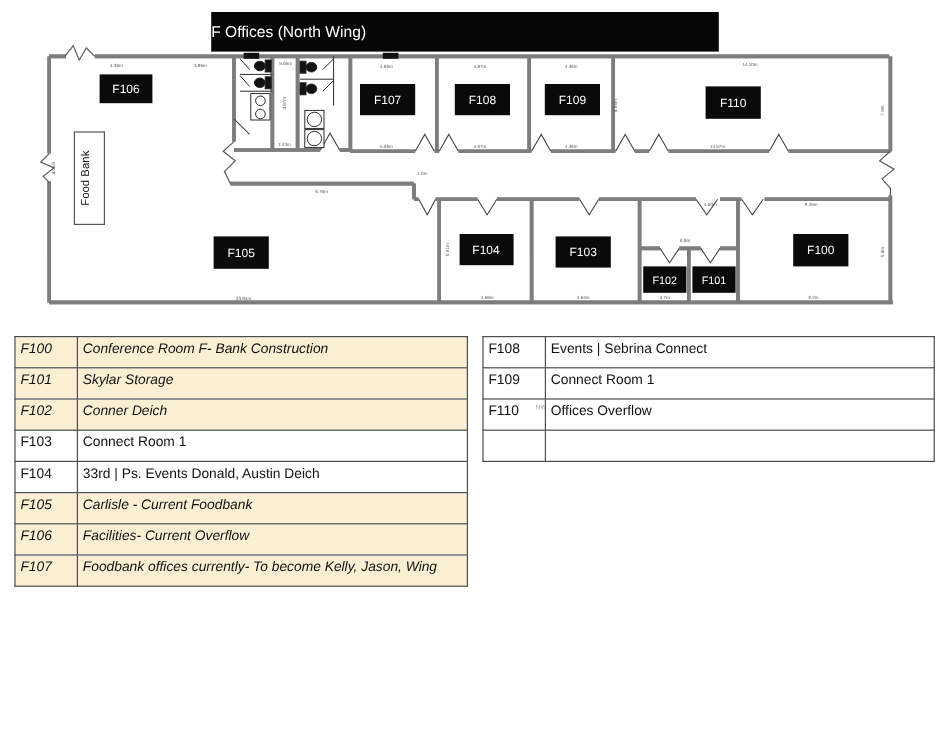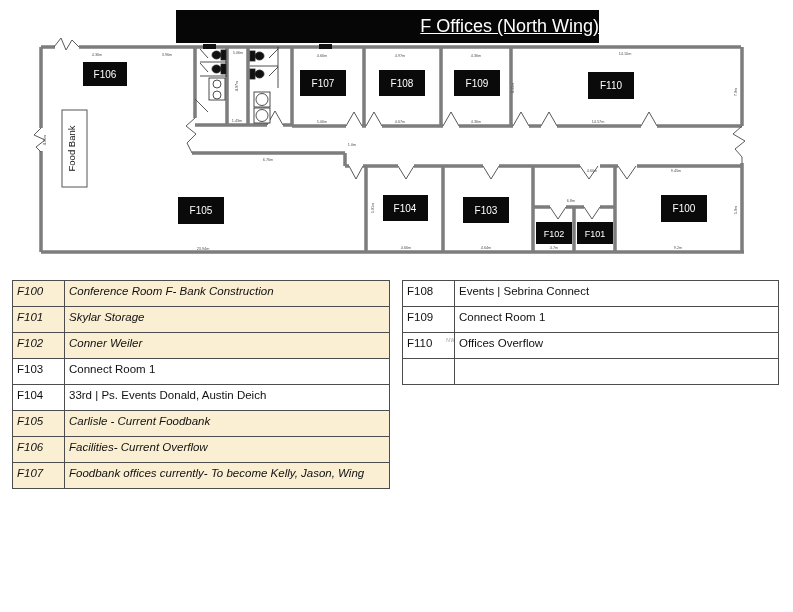--- a/index.html
+++ b/index.html
@@ -1,18 +1,18 @@
 <!DOCTYPE html>
 <html><head>
 <meta charset="utf-8">
 <style>
   html,body{margin:0;padding:0;background:#fff;width:793px;height:612px;
     font-family:"Liberation Sans",sans-serif;position:relative;overflow:hidden;}
   #titlebar{position:absolute;left:176px;top:10px;width:423px;height:33px;
-    background:#060606;color:#fff;font-size:18px;text-align:right;line-height:33px;text-decoration:underline;}
+    background:#060606;color:#fff;font-size:13px;text-align:left;line-height:33px;}
   #plan{position:absolute;left:0;top:0;}
   .tbl{position:absolute;border-collapse:collapse;table-layout:fixed;
     font-size:11.5px;color:#111;background:#fff;}
   .tbl td{border:1px solid #4d4d4d;height:26px;box-sizing:border-box;
     padding:4px 4px 0 4px;vertical-align:top;line-height:1.15;overflow:hidden;white-space:nowrap;}
   #tbl-left{left:12px;top:280px;width:378px;}
   #tbl-right{left:402px;top:280px;width:377px;}
   .col-room{width:52px;}
   tr.hl td{background:#faefd3;font-style:italic;}
   .note-sup{font-size:5px;color:#999;vertical-align:super;margin-left:14px;letter-spacing:.5px;}
@@ -173,21 +173,21 @@
     <tr class="hl">
         <td>F100</td>
         <td>Conference Room F- Bank Construction</td>
       </tr>
     <tr class="hl">
         <td>F101</td>
         <td>Skylar Storage</td>
       </tr>
     <tr class="hl">
         <td>F102</td>
-        <td>Conner Weiler</td>
+        <td>Conner Deich</td>
       </tr>
     <tr>
         <td>F103</td>
         <td>Connect Room 1</td>
       </tr>
     <tr>
         <td>F104</td>
         <td>33rd | Ps. Events Donald, Austin Deich</td>
       </tr>
     <tr class="hl">

